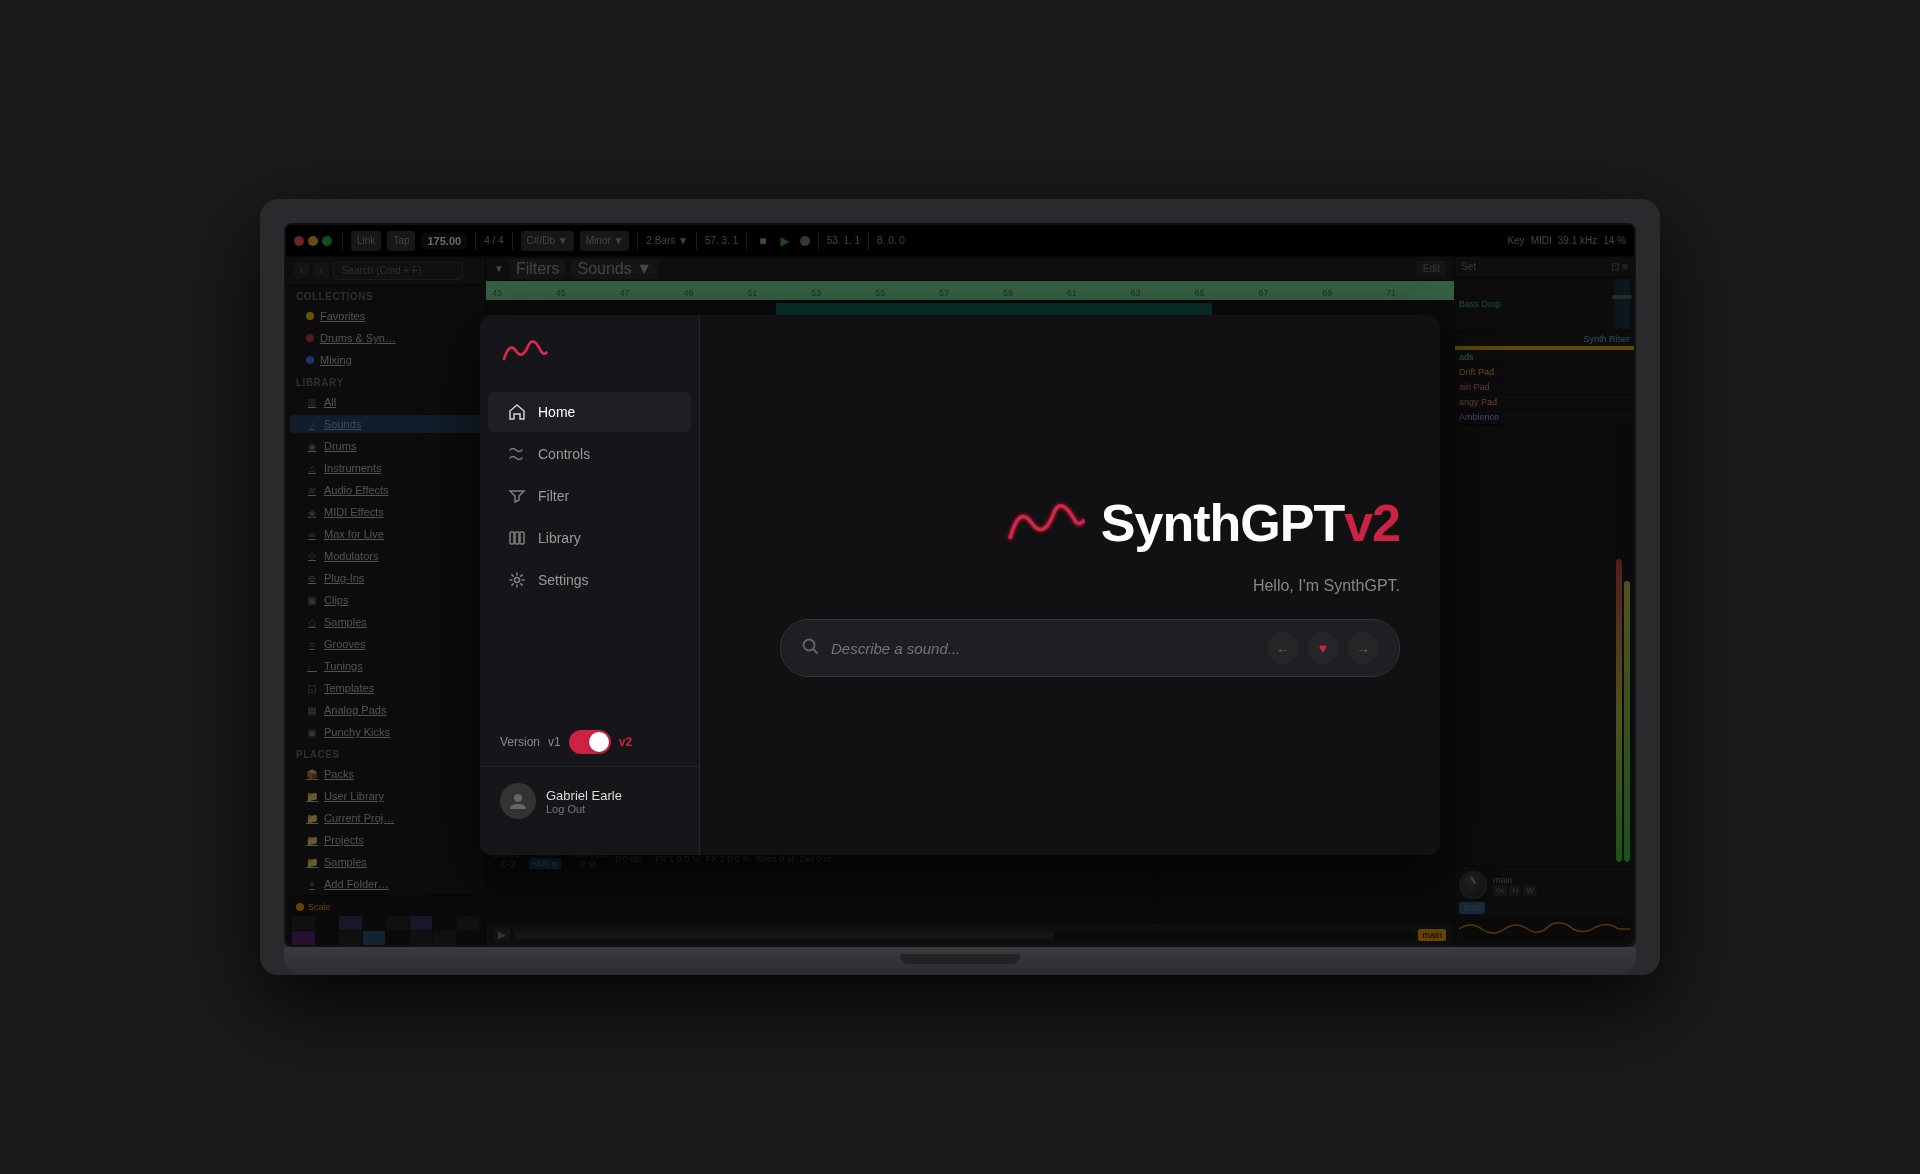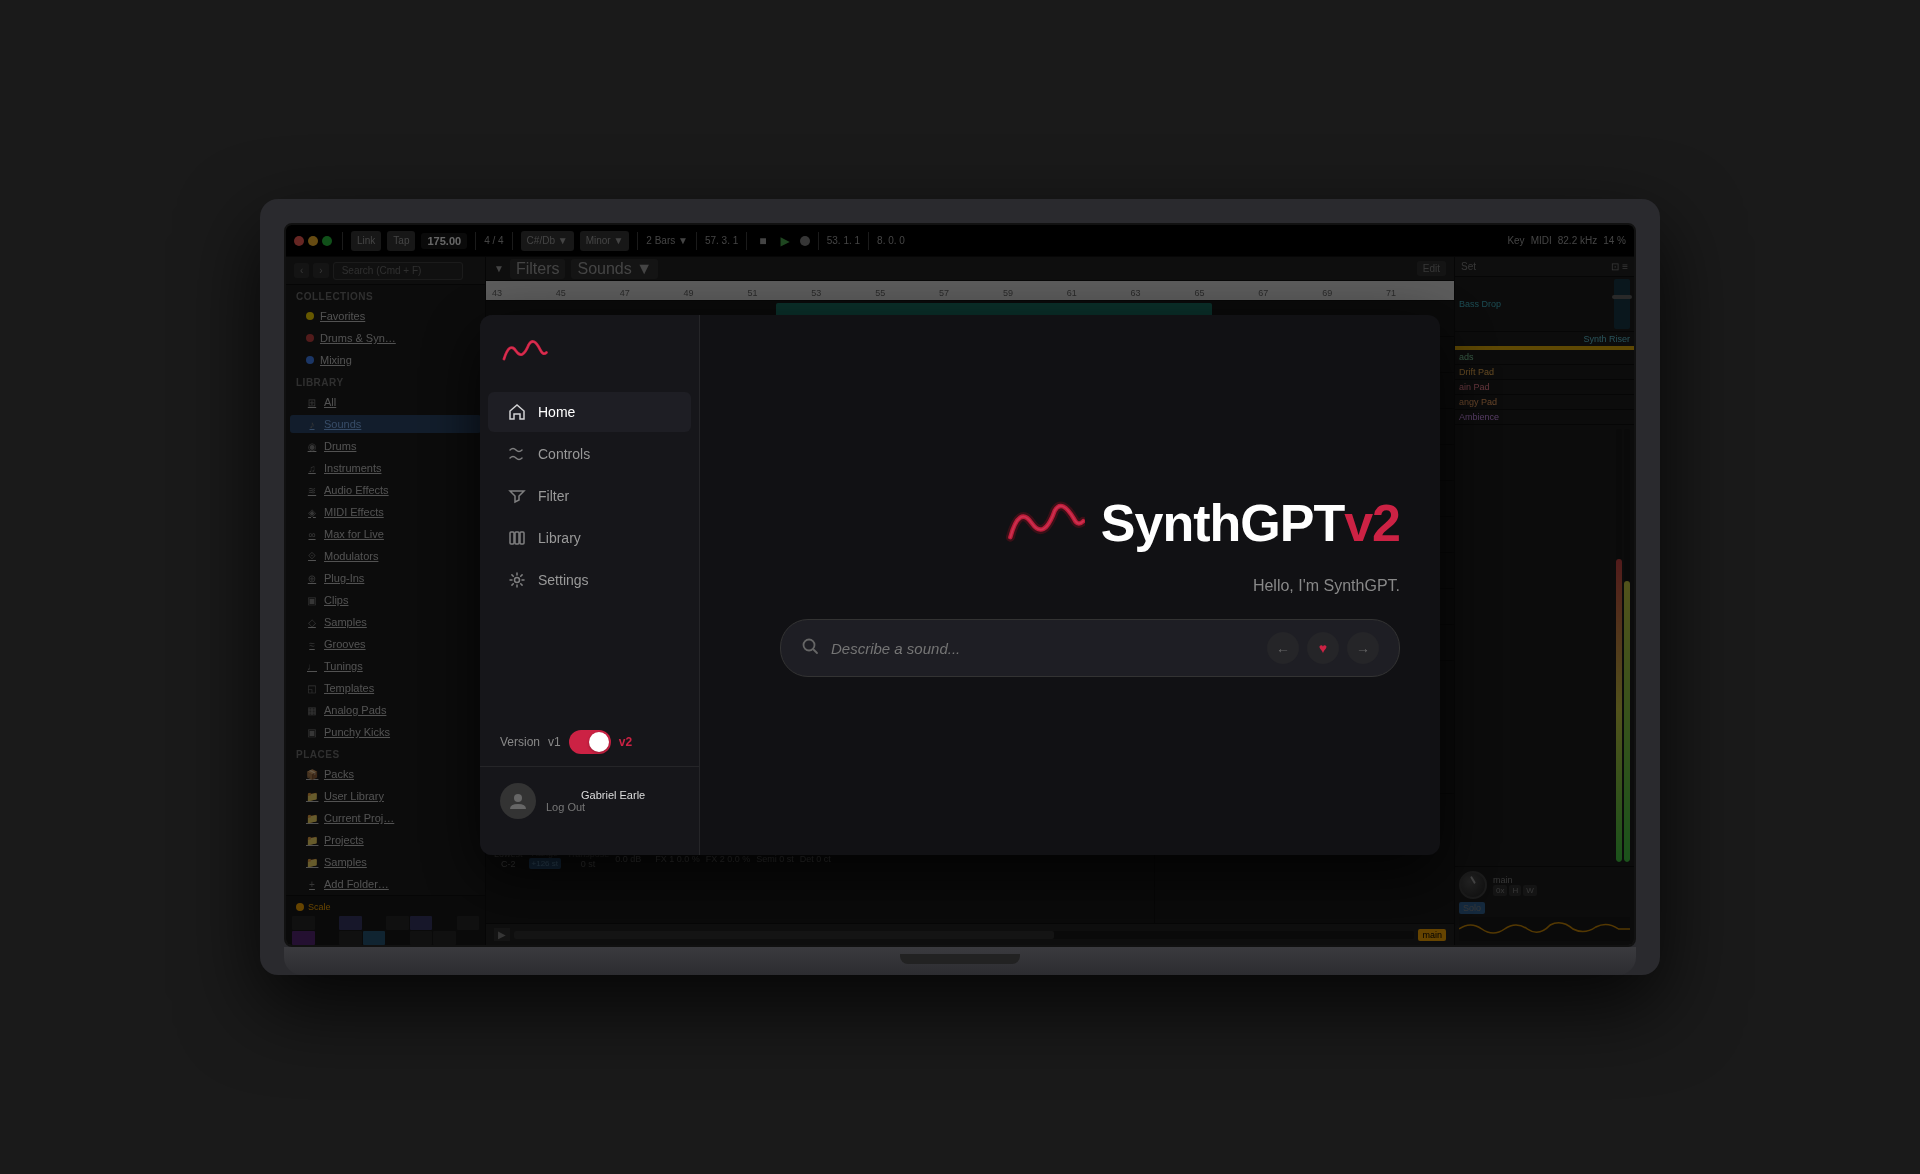--- a/index.html
+++ b/index.html
@@ -307,21 +307,21 @@
       background: #333;
       overflow: hidden;
       flex-shrink: 0;
       display: flex;
       align-items: center;
       justify-content: center;
       font-size: 14px;
       color: #888;
     }
     .user-info { flex: 1; }
-    .user-name { font-size: 11px; color: #ddd; font-weight: 500; margin-left: 35px; }
+    .user-name { font-size: 13px; color: #ddd; font-weight: 500; }
     .user-logout { font-size: 11px; color: #777; cursor: pointer; }
     .version-control {
       padding: 0 20px 12px;
       display: flex;
       align-items: center;
       gap: 8px;
       font-size: 12px;
       color: #888;
     }
     .toggle-switch {
@@ -513,21 +513,21 @@
         <button class="transport-btn">■</button>
         <button class="transport-btn play">▶</button>
         <span style="width:10px;height:10px;border-radius:50%;background:#888;display:inline-block;"></span>
         <div class="toolbar-divider"></div>
         <span class="toolbar-key">53.  1.  1</span>
         <div class="toolbar-divider"></div>
         <span class="toolbar-key">8.  0.  0</span>
         <div style="flex:1;"></div>
         <span class="toolbar-key">Key</span>
         <span class="toolbar-key">MIDI</span>
-        <span class="toolbar-key">82.2 kHz</span>
+        <span class="toolbar-key">39.1 kHz</span>
         <span class="toolbar-key">14 %</span>
       </div>
 
       <div class="main-area">
 
         <div class="sidebar">
 
           <div class="nav-bar">
             <button class="nav-btn">‹</button>
             <button class="nav-btn">›</button>
@@ -671,21 +671,21 @@
           <div class="filter-bar">
             <span>▼</span>
             <span class="filter-tag">Filters</span>
             <span class="filter-tag">Sounds ▼</span>
             <div style="flex:1;"></div>
             <button class="nav-btn">Edit</button>
           </div>
 
           <div class="arrangement">
 
-            <div style="height:20px;background:#e5e5e5;border-bottom:1px solid #111;display:flex;align-items:flex-end;padding:0 4px;padding-bottom:2px;overflow:hidden;">
+            <div style="height:20px;background:#86efac;border-bottom:1px solid #111;display:flex;align-items:flex-end;padding:0 4px;padding-bottom:2px;overflow:hidden;">
               <div style="display:flex;gap:0;flex:1;font-size:9px;color:#666;">
                 <span style="flex:1;padding-left:2px;">43</span>
                 <span style="flex:1;">45</span>
                 <span style="flex:1;">47</span>
                 <span style="flex:1;">49</span>
                 <span style="flex:1;">51</span>
                 <span style="flex:1;">53</span>
                 <span style="flex:1;">55</span>
                 <span style="flex:1;">57</span>
                 <span style="flex:1;">59</span>

